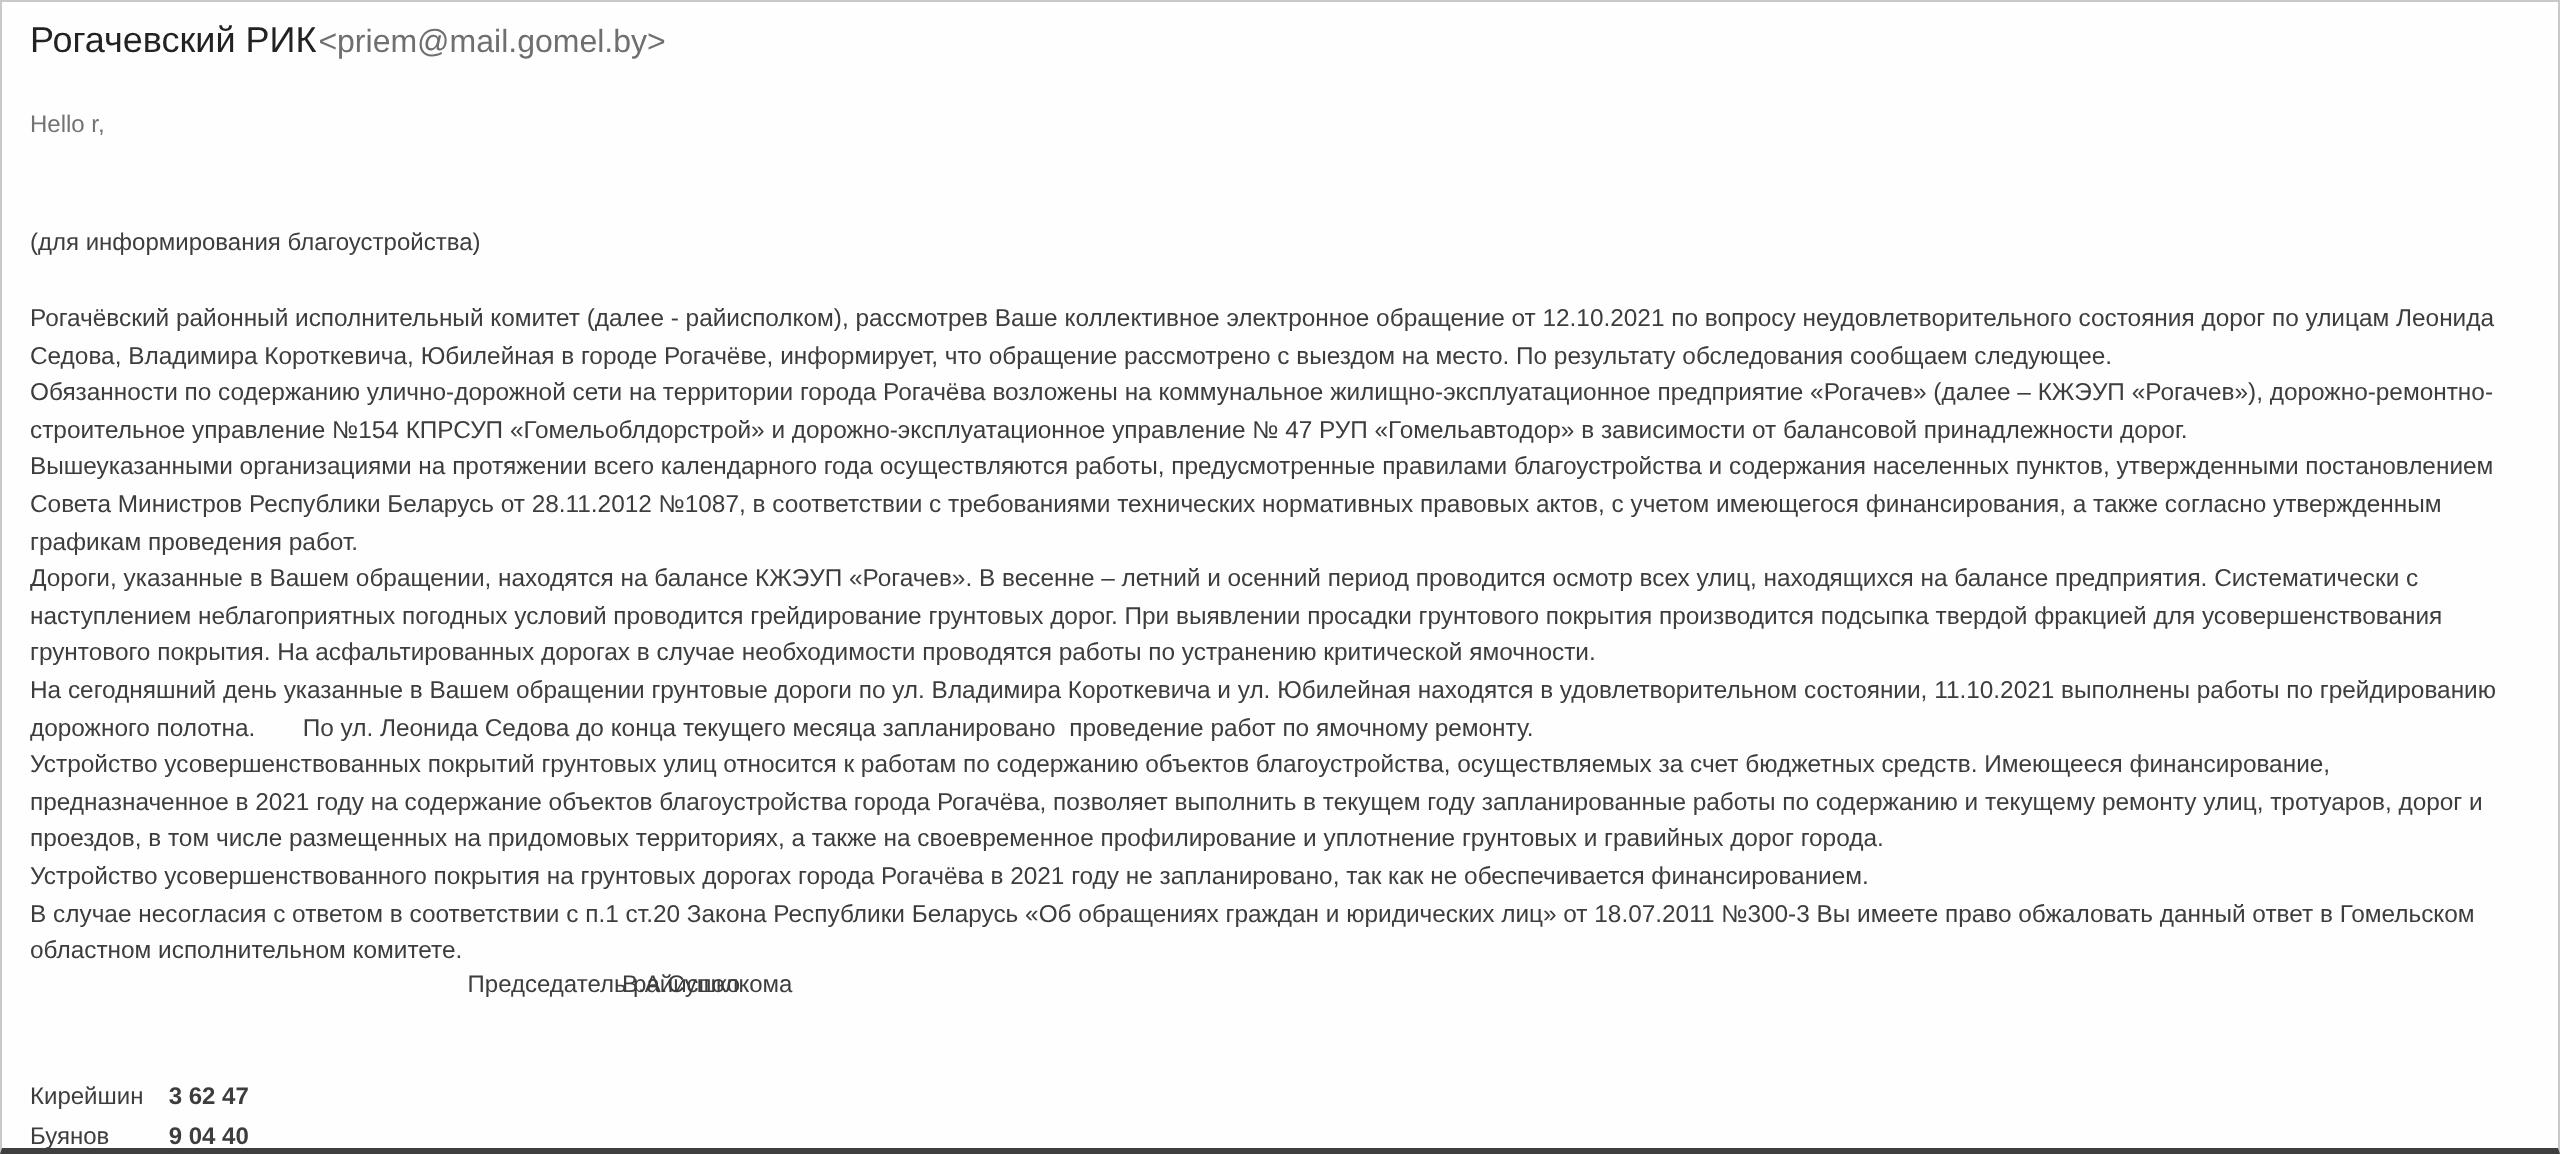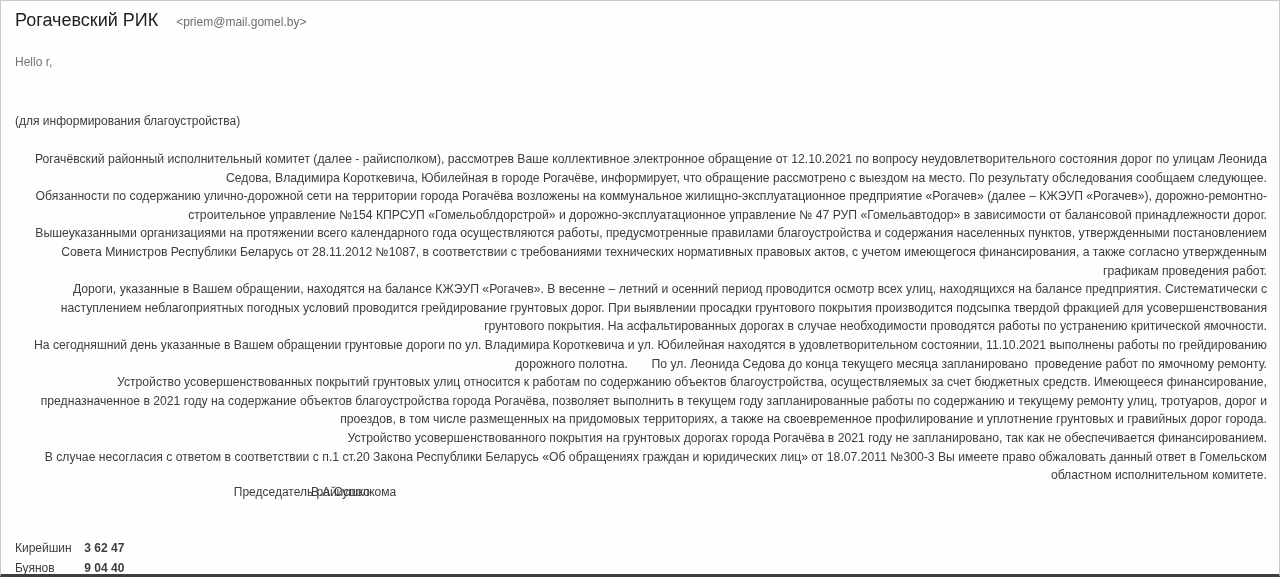--- a/index.html
+++ b/index.html
@@ -24,23 +24,23 @@
     top: 9px;
     left: 14px;
     white-space: nowrap;
   }
   .sender-name {
     font-size: 18px;
     font-weight: normal;
     color: #222222;
   }
   .sender-address {
-    font-size: 12px;
+    font-size: 16px;
     color: #6f6f6f;
-    margin-left: 18px;
+    margin-left: 1px;
   }
   .greeting {
     position: absolute;
     top: 54px;
     left: 14px;
     font-size: 12px;
     color: #737373;
   }
   .info-note {
     position: absolute;
@@ -55,21 +55,20 @@
     left: 14px;
     width: 1252px;
     font-size: 12.2px;
     line-height: 18.6px;
     color: #3d3d3d;
   }
   .body-text p {
     margin: 0;
     padding: 0;
     white-space: pre-wrap;
-    text-align: right;
   }
   .signature {
     position: absolute;
     top: 484px;
     left: 14px;
     width: 600px;
     font-size: 12px;
     color: #3d3d3d;
     text-align: center;
   }

